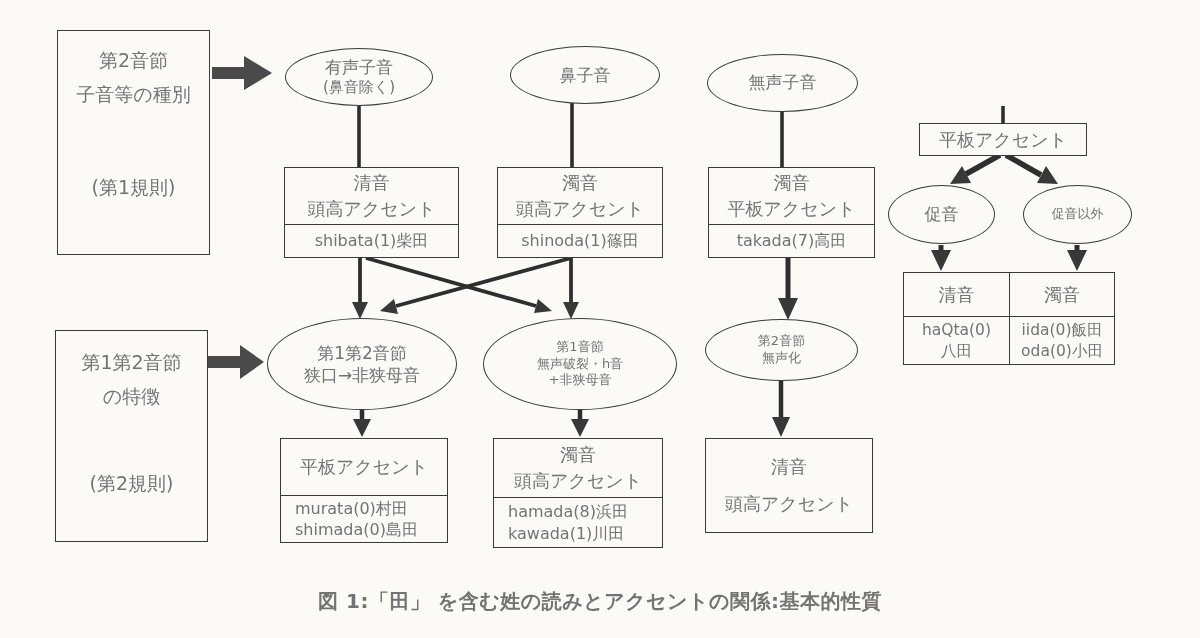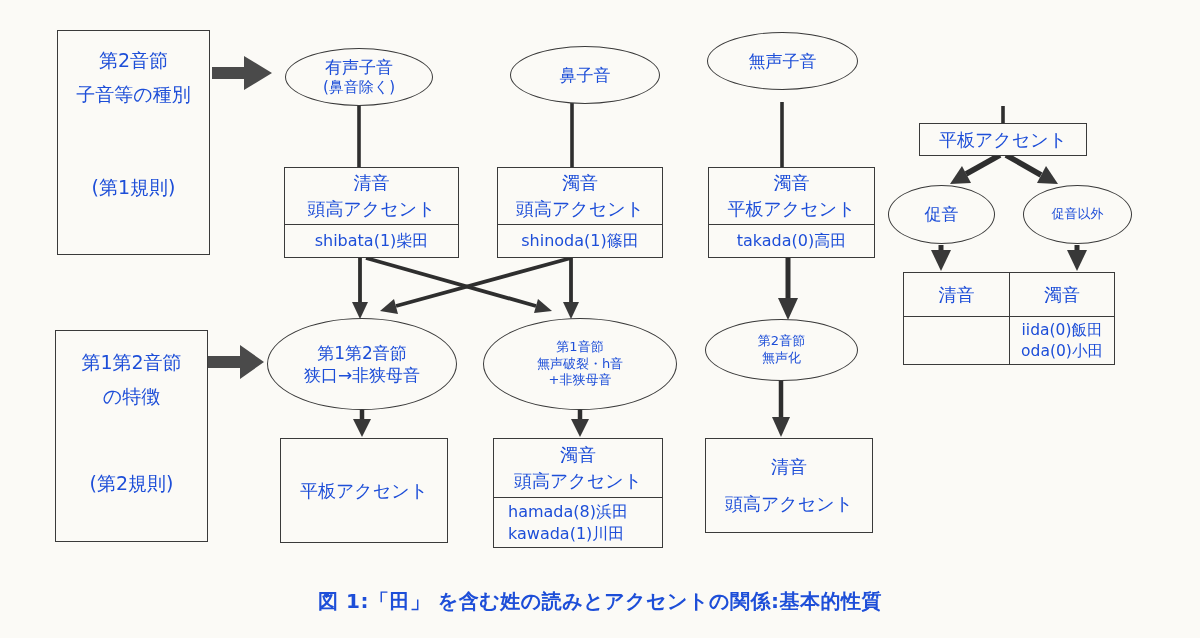--- a/index.html
+++ b/index.html
@@ -1,18 +1,18 @@
 <!DOCTYPE html>
 <html><head>
 <meta charset="utf-8">
 <style>
   html,body { margin:0; padding:0; background:#e9e7e2; }
   .canvas {
     position:relative; width:1200px; height:638px; margin:0 auto;
-    background:#fbfaf6; color:#1d4ed8;
+    background:#fbfaf6; color:#737373;
     font-family:"DejaVu Sans","Liberation Sans",sans-serif;
     overflow:hidden;
   }
   svg.connectors { position:absolute; left:0; top:0; width:1200px; height:638px; }
   svg.connectors line { stroke:#2e2e2e; }
   svg.connectors polygon { fill:#383838; stroke:none; }
   svg.connectors polygon.block { fill:#4a4a4a; }
 
   .ellipse {
     position:absolute; box-sizing:border-box;
@@ -132,21 +132,21 @@
     <div class="rb-sub" style="top:140px;">(第2規則)</div>
   </div>
 
   <div class="ellipse" style="left:285px; top:48px; width:148px; height:58px;">
     <div class="fs17">有声子音</div>
     <div class="fs15">(鼻音除く)</div>
   </div>
   <div class="ellipse" style="left:510px; top:46px; width:150px; height:58px;">
     <div class="fs17">鼻子音</div>
   </div>
-  <div class="ellipse" style="left:707px; top:32px; width:151px; height:58px;">
+  <div class="ellipse" style="left:707px; top:54px; width:151px; height:58px;font-family:Liberation Serif, serif;">
     <div class="fs17">無声子音</div>
   </div>
 
   <div class="nbox" style="left:284px; top:167px; width:175px; height:91px;">
     <div class="title">
       <div>清音</div>
       <div>頭高アクセント</div>
     </div>
     <div class="data" style="height:30px;">
       <div>shibata(1)柴田</div>
@@ -162,38 +162,42 @@
       <div>shinoda(1)篠田</div>
     </div>
   </div>
 
   <div class="nbox" style="left:708px; top:167px; width:167px; height:91px;">
     <div class="title">
       <div>濁音</div>
       <div>平板アクセント</div>
     </div>
     <div class="data" style="height:30px;">
-      <div>takada(0)高田</div>
+      <div>takada(7)高田</div>
     </div>
   </div>
 
   <div class="simplebox" style="left:919px; top:123px; width:168px; height:33px;">
     <div>平板アクセント</div>
   </div>
 
   <div class="ellipse" style="left:888px; top:185px; width:107px; height:59px;">
     <div class="fs17">促音</div>
   </div>
   <div class="ellipse" style="left:1023px; top:185px; width:109px; height:59px;">
     <div class="fs165">促音以外</div>
   </div>
 
   <div class="rtable" style="left:903px; top:272px; width:212px; height:93px;">
     <div class="rt-col">
       <div class="rt-head">清音</div>
+      <div class="rt-cell">
+        <div>haQta(0)</div>
+        <div>八田</div>
+      </div>
     </div>
     <div class="rt-col second">
       <div class="rt-head">濁音</div>
       <div class="rt-cell">
         <div>iida(0)飯田</div>
         <div>oda(0)小田</div>
       </div>
     </div>
   </div>
 
@@ -208,20 +212,24 @@
   </div>
   <div class="ellipse" style="left:705px; top:319px; width:153px; height:62px;">
     <div class="fs165">第2音節</div>
     <div class="fs165">無声化</div>
   </div>
 
   <div class="nbox" style="left:280px; top:438px; width:168px; height:105px;">
     <div class="title">
       <div>平板アクセント</div>
     </div>
+    <div class="data left" style="height:44px;">
+      <div>murata(0)村田</div>
+      <div>shimada(0)島田</div>
+    </div>
   </div>
 
   <div class="nbox" style="left:493px; top:438px; width:170px; height:110px;">
     <div class="title">
       <div>濁音</div>
       <div>頭高アクセント</div>
     </div>
     <div class="data left" style="height:47px;">
       <div>hamada(8)浜田</div>
       <div>kawada(1)川田</div>

